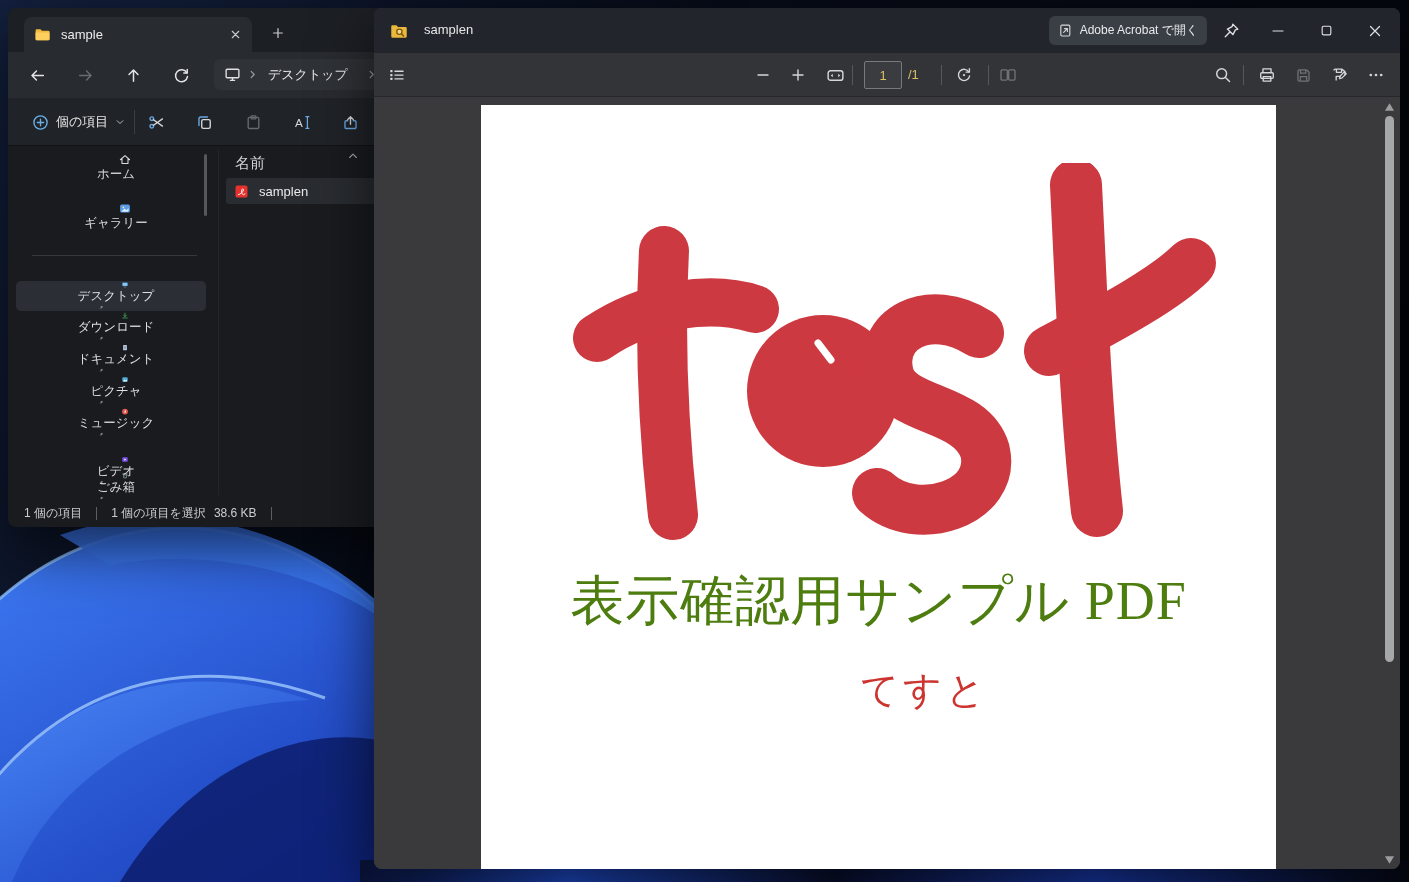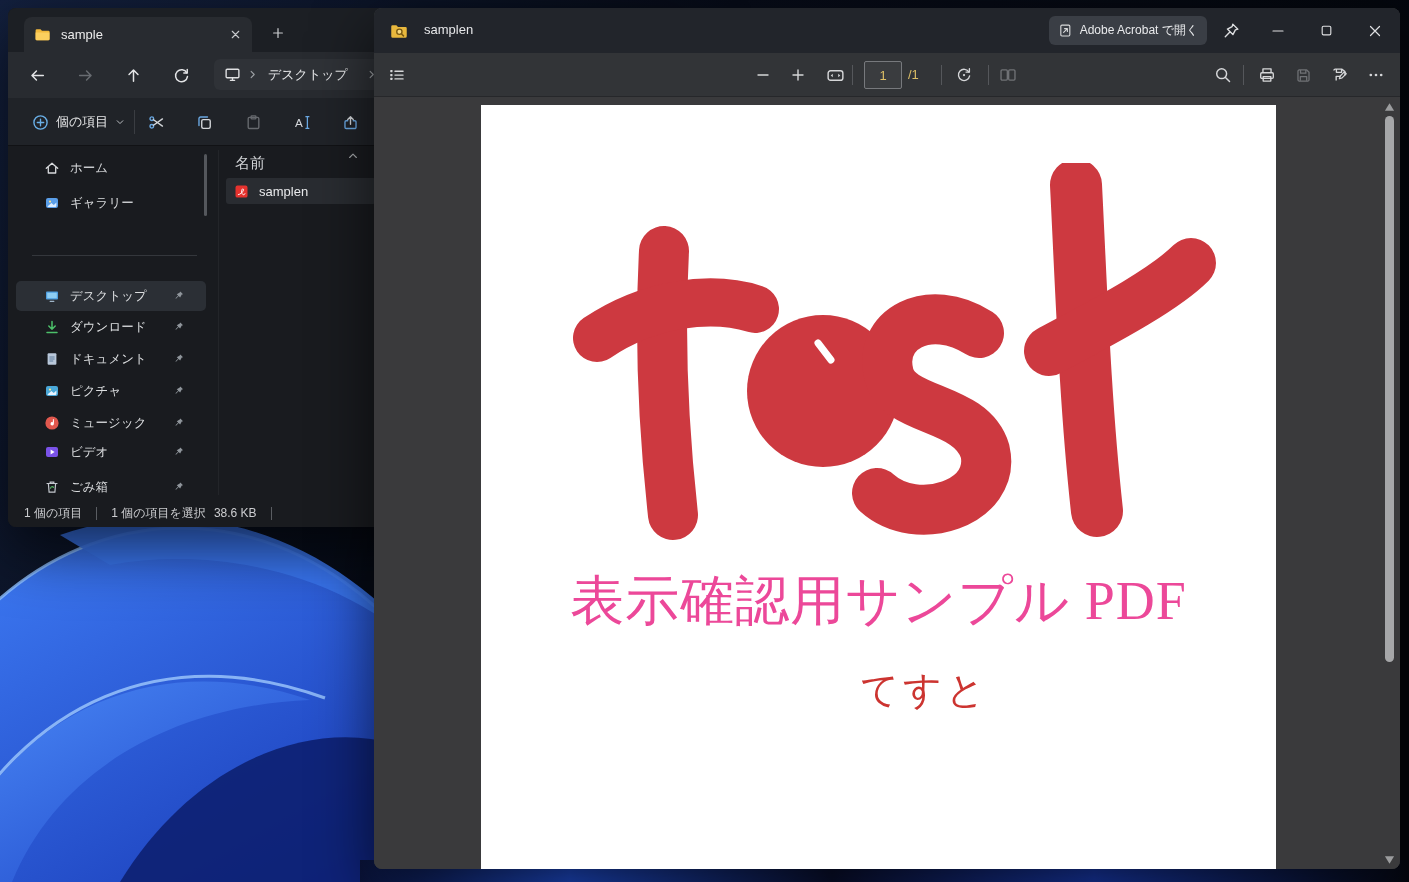--- a/index.html
+++ b/index.html
@@ -26,21 +26,21 @@
   .navbtn.dim { color:#686c71; }
   .ex-address { position:absolute; left:206px; top:7px; width:470px; height:31px; background:#2f3237; border-radius:6px; display:flex; align-items:center; padding:0 10px; color:#dfe0e2; }
   .crumb { font-size:13px; color:#e6e7e9; margin:0 4px; }
   .crumb-sep { color:#9fa2a6; display:flex; align-items:center; margin:0 6px; }
   .ex-cmdbar { position:absolute; left:0; top:90px; right:0; height:48px; background:#202328; border-bottom:1px solid #111215; }
   .newbtn { position:absolute; left:14px; top:8px; height:32px; display:flex; align-items:center; gap:7px; padding:0 10px; border-radius:5px; color:#e8e9ea; font-size:13px; }
   .cmd-divider { position:absolute; left:126px; top:12px; width:1px; height:24px; background:#3a3d42; }
   .cmdicon { position:absolute; top:8px; width:32px; height:32px; display:flex; align-items:center; justify-content:center; color:#d3d6da; border-radius:5px; }
   .cmdicon.dim { color:#66696e; }
   .ex-body { position:absolute; left:0; top:138px; right:0; bottom:28px; background:#191b1f; }
-  .side-item { position:absolute; left:8px; width:190px; height:30px; display:flex; align-items:center; border-radius:5px; }
+  .side-item { position:absolute; left:8px; width:190px; height:30px; display:flex; align-items:center; border-radius:5px;flex-direction:column; }
   .side-item .s-icon { margin-left:28px; width:16px; height:16px; }
   .side-item .s-label { margin-left:10px; font-size:12.5px; color:#dcdee0; flex:1; }
   .side-item.selected { background:#2b2f35; }
   .s-pin { margin-right:20px; width:13px; height:13px; color:#8f959b; }
   .side-divider { position:absolute; left:24px; top:109px; width:165px; height:1px; background:#34373c; }
   .side-scroll { position:absolute; left:196px; top:8px; width:3px; height:62px; background:#54575c; border-radius:2px; }
   .pane-divider { position:absolute; left:210px; top:4px; bottom:4px; width:1px; background:#232529; }
   .fl-header { position:absolute; left:227px; top:8px; font-size:15px; color:#cfd1d4; }
   .fl-sort { position:absolute; left:339px; top:4px; color:#a7aaad; }
   .fl-row { position:absolute; left:218px; top:32px; width:150px; height:26px; background:#292c31; border-radius:3px; display:flex; align-items:center; }
@@ -213,21 +213,21 @@
   </div>
 
   <div class="ex-body">
 
     <div class="side-item" style="top:7px">
       <svg class="s-icon" viewBox="0 0 16 16" stroke="#d8dadd" stroke-width="1.3" fill="none" stroke-linecap="round" stroke-linejoin="round">
           <path d="M2.3 8.3 8 3.2l5.7 5.1 M4.3 7.3V13h7.4V7.3"></path>
         </svg>
       <span class="s-label">ホーム</span>
     </div>
-    <div class="side-item" style="top:42px">
+    <div class="side-item" style="top:56px">
       <svg class="s-icon" viewBox="0 0 16 16">
           <rect x="2" y="3" width="12" height="10" rx="2" fill="#5a9ee8"></rect>
           <circle cx="6" cy="6.6" r="1.1" fill="#ffe28a"></circle>
           <path d="M3.4 11.6 7.4 8l2.4 2 2.6-2.6v3.4a1.2 1.2 0 0 1-1.2 1.2H4.4z" fill="#dcedff"></path>
         </svg>
       <span class="s-label">ギャラリー</span>
     </div>
     <div class="side-divider"></div>
     <div class="side-scroll"></div>
 
@@ -276,21 +276,21 @@
       <svg class="s-icon" viewBox="0 0 16 16">
           <circle cx="8" cy="8" r="6.6" fill="#e0584e"></circle>
           <path d="M9.9 4.4v4.4a1.7 1.7 0 1 1-1-1.55V6.1l1-.3z" fill="#ffffff"></path>
           <rect x="8.9" y="4.2" width="1" height="3" fill="#ffffff"></rect>
         </svg>
       <span class="s-label">ミュージック</span>
       <svg class="s-pin" viewBox="0 0 16 16">
           <path d="M9 1.8l3.4 3.4-1.6.4-2 3.7-1.8-1.8-3.3 3.4-.7-.7 3.4-3.3-1.8-1.8 3.7-2z" fill="currentColor"></path>
         </svg>
     </div>
-    <div class="side-item" style="top:291px">
+    <div class="side-item" style="top:310px">
       <svg class="s-icon" viewBox="0 0 16 16">
           <rect x="2" y="3" width="12" height="10" rx="2" fill="#7a52e8"></rect>
           <path d="M6.6 5.6 10.6 8l-4 2.4z" fill="#ffffff"></path>
         </svg>
       <span class="s-label">ビデオ</span>
       <svg class="s-pin" viewBox="0 0 16 16">
           <path d="M9 1.8l3.4 3.4-1.6.4-2 3.7-1.8-1.8-3.3 3.4-.7-.7 3.4-3.3-1.8-1.8 3.7-2z" fill="currentColor"></path>
         </svg>
     </div>
     <div class="side-item" style="top:326px">
@@ -456,21 +456,21 @@
     <div class="pdf-page">
       <svg class="abs" style="left:80px;top:58px" width="660" height="390" viewBox="0 0 660 390" role="img" aria-label="test">
         <path d="M103,88 C99,162 101,252 112,352" fill="none" stroke-width="50" stroke-linecap="round" stroke="#cd3940"></path>
         <path d="M36,175 C88,140 150,132 194,146" fill="none" stroke-width="48" stroke-linecap="round" stroke="#cd3940"></path>
         <circle cx="262" cy="228" r="76" fill="#cd3940"></circle>
         <path d="M257,180 L270,197" fill="none" stroke-width="7" stroke-linecap="round" stroke="#ffffff"></path>
         <path d="M418,170 C368,138 316,166 328,212 C338,250 410,242 424,288 C436,340 356,366 316,330" fill="none" stroke-width="50" stroke-linecap="round" stroke="#cd3940"></path>
         <path d="M515,22 C520,120 524,240 536,348" fill="none" stroke-width="52" stroke-linecap="round" stroke="#cd3940"></path>
         <path d="M488,188 C540,160 602,128 630,100" fill="none" stroke-width="50" stroke-linecap="round" stroke="#cd3940"></path>
       </svg>
-      <div class="doc-title" style="color: #ec4899;">表示確認用サンプル PDF</div>
+      <div class="doc-title" style="color: #4d7c0f;">表示確認用サンプル PDF</div>
       <div class="doc-sub" style="color: rgb(204, 52, 48);">てすと</div>
     </div>
 
     <div class="pdf-scrollbar">
       <div class="sb-arrow" style="top:2px">
         <svg width="11" height="10" viewBox="0 0 12 10" fill="currentColor">
             <path d="M6 1 11 9 H1z"></path>
           </svg>
       </div>
       <div class="sb-thumb"></div>

